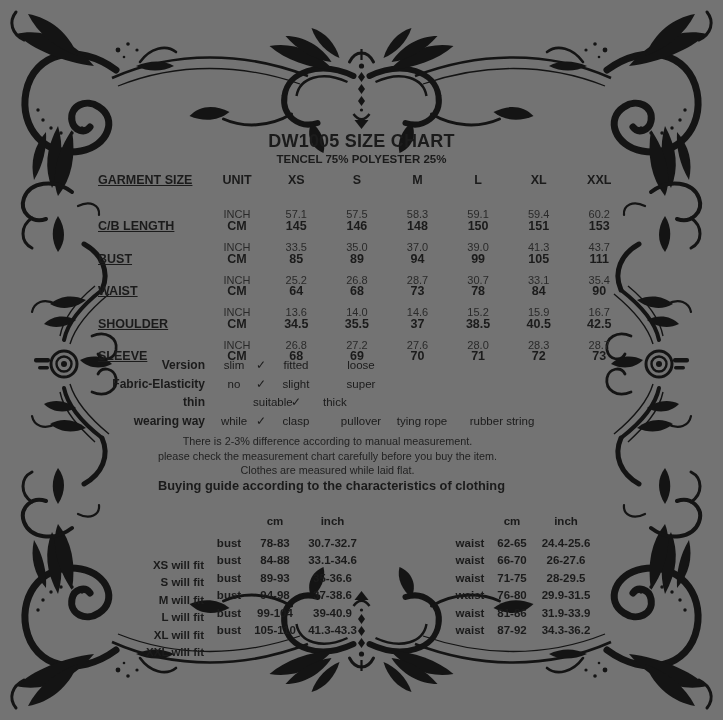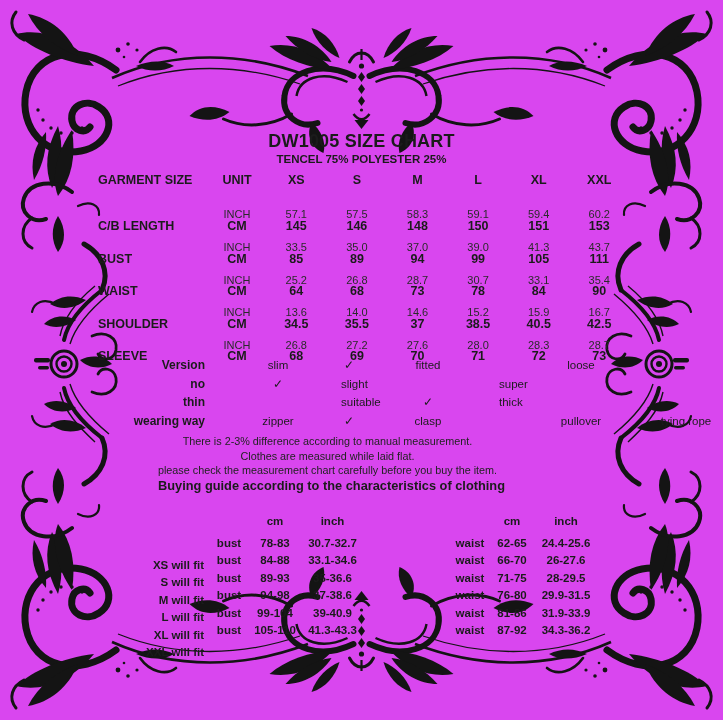--- a/index.html
+++ b/index.html
@@ -1,40 +1,40 @@
 <!DOCTYPE html>
 <html><head>
 <meta charset="utf-8">
 <style>
   html,body{margin:0;padding:0;background:#fff;}
-  .stage{position:relative;width:723px;height:720px;background:#d946ef;overflow:hidden;
+  .stage{position:relative;width:723px;height:720px;background:#737373;overflow:hidden;
          font-family:"Liberation Sans",sans-serif;color:#1b1b1b;}
   .ornament{position:absolute;left:0;top:0;width:723px;height:720px;}
 
   .title{position:absolute;left:0;top:131px;width:723px;text-align:center;
          font-size:18px;font-weight:bold;letter-spacing:.2px;}
   .subtitle{position:absolute;left:0;top:153px;width:723px;text-align:center;
          font-size:11.5px;font-weight:bold;}
 
   .size-table{position:absolute;left:98px;top:170px;width:532px;}
   .st-row{display:grid;grid-template-columns:110px 58px repeat(6,60.6px);
           height:16.3px;align-items:center;}
   .st-row > span{text-align:center;white-space:nowrap;}
-  .st-row > span:first-child{text-align:left;font-weight:bold;font-size:12.5px;}
+  .st-row > span:first-child{text-align:left;font-weight:bold;font-size:12.5px;text-decoration:underline;}
   .st-header{height:20px;}
   .st-header > span{font-weight:bold;font-size:12.5px;}
   .st-cm > span{font-weight:bold;font-size:12.5px;margin-top:29px;}
   .st-inch > span{font-weight:normal;font-size:11px;color:#2a2a2a;}
   .st-inch > span:first-child{font-weight:normal;}
   .st-cm > span:nth-child(2),.st-inch > span:nth-child(2){font-size:11px;}
   .st-cm > span:nth-child(2){font-weight:bold;font-size:12.5px;}
 
   .attr-table{position:absolute;left:37px;top:356px;width:508px;}
   .at-row{display:grid;grid-template-columns:178px 38px 16px 54px 14px 48px 74px 86px;
-          height:18.6px;align-items:center;font-size:11.5px;gap:44px;}
+          height:18.6px;align-items:center;font-size:11.5px;}
   .at-row > span{text-align:center;white-space:nowrap;}
   .at-row > span:first-child{font-weight:bold;text-align:right;padding-right:10px;font-size:12px;}
   .at-row .chk{font-size:12px;}
 
   .notes{position:absolute;left:0;top:434px;width:655px;text-align:center;
          font-size:10.8px;line-height:14.6px;color:#222;}
   .guide-heading{position:absolute;left:0;top:478px;width:663px;text-align:center;
          font-size:12.8px;font-weight:bold;}
 
   .guide-table{position:absolute;left:130px;top:499px;width:470px;}
@@ -263,53 +263,54 @@
       <span>Version</span>
         <span>slim</span>
         <span class="chk">✓</span>
         <span>fitted</span>
         <span class="chk"></span>
         <span>loose</span>
         <span></span>
         <span></span>
     </div>
     <div class="at-row">
+      <span>Fabric-Elasticity</span>
         <span>no</span>
         <span class="chk">✓</span>
         <span>slight</span>
         <span class="chk"></span>
         <span>super</span>
         <span></span>
         <span></span>
     </div>
     <div class="at-row">
         <span>thin</span>
         <span class="chk"></span>
         <span>suitable</span>
         <span class="chk">✓</span>
         <span>thick</span>
         <span></span>
         <span></span>
     </div>
     <div class="at-row">
       <span>wearing way</span>
-        <span>zipper</span>
+        <span>while</span>
         <span class="chk">✓</span>
         <span>clasp</span>
         <span class="chk"></span>
         <span>pullover</span>
         <span>tying rope</span>
         <span>rubber string</span>
     </div>
   </div>
 
   <div class="notes">
     <div>There is 2-3% difference according to manual measurement.</div>
+    <div>please check the measurement chart carefully before you buy the item.</div>
     <div>Clothes are measured while laid flat.</div>
-    <div>please check the measurement chart carefully before you buy the item.</div>
   </div>
 
   <div class="guide-heading">Buying guide according to the characteristics of clothing</div>
 
   <div class="guide-table">
     <div class="gt-row gt-header">
       <span></span>
         <span></span>
         <span>cm</span>
         <span>inch</span>

